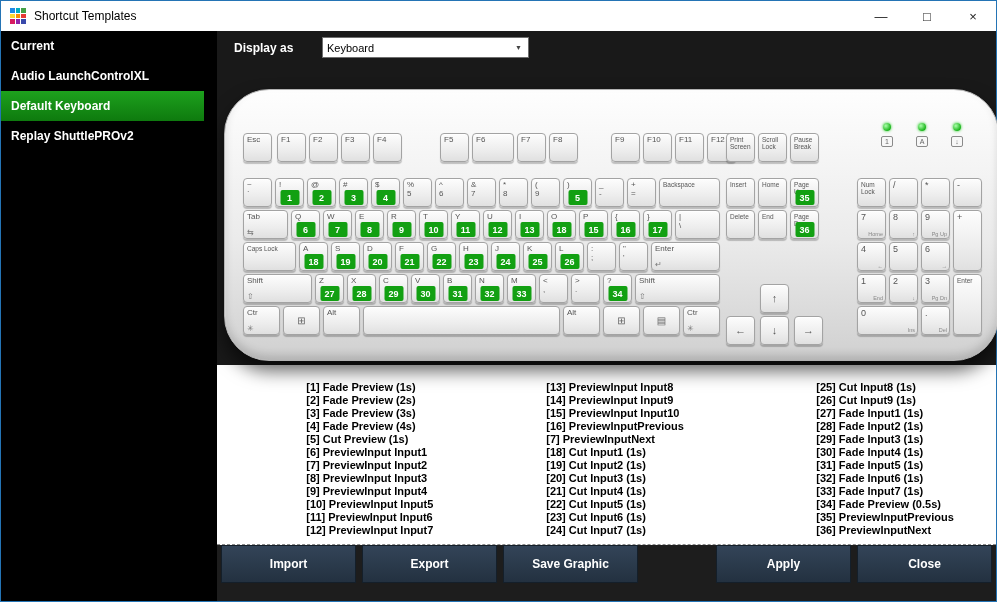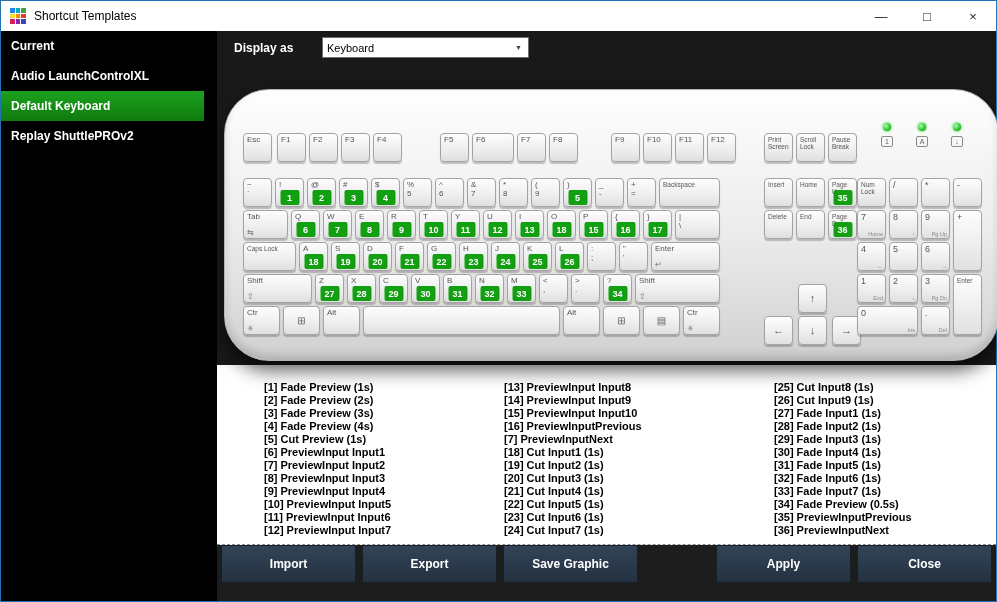--- a/index.html
+++ b/index.html
@@ -16,21 +16,21 @@
   .side-item{height:30px;line-height:30px;padding-left:10px;font-size:12px;font-weight:bold;color:#fff;cursor:default;white-space:nowrap;}
   .side-item.selected{background:linear-gradient(180deg,#1da11d,#0e7a0e);}
   .main{flex:1;display:flex;flex-direction:column;background:#191919;min-width:0;}
   .toolbar{height:33px;display:flex;align-items:center;padding-left:17px;flex:0 0 auto;}
   .tb-label{color:#fff;font-size:12px;font-weight:bold;width:88px;flex:0 0 auto;}
   .combobox{width:207px;height:21px;background:#fff;border:1px solid #6e6e6e;display:flex;align-items:center;justify-content:space-between;padding:0 6px 0 4px;font-size:11px;color:#000;cursor:default;}
   .combo-chev{font-size:7px;color:#444;}
   .graphic{height:301px;position:relative;flex:0 0 auto;}
   .kb{position:absolute;left:7px;top:25px;width:775px;height:272px;border-radius:45px;border:1px solid #b3b3b3;background:linear-gradient(180deg,#fefefe,#ebebeb 55%,#d0d0d0);box-shadow:0 10px 18px rgba(0,0,0,.6),inset 0 -5px 9px rgba(0,0,0,.15),inset 0 2px 2px #fff;}
   .kb-main{position:absolute;left:18px;top:43px;width:482px;}
-  .kb-nav{position:absolute;left:539px;top:43px;width:102px;height:215px;}
+  .kb-nav{position:absolute;left:501px;top:43px;width:102px;height:215px;}
   .kb-np{position:absolute;left:632px;top:88px;width:128px;height:160px;}
   .kb-leds{position:absolute;left:655px;top:33px;display:flex;}
   .krow{display:flex;margin-bottom:3px;}
   .frow{margin-bottom:16px;}
   .kgroup{display:flex;}
   .key{position:relative;height:29px;margin-right:3px;flex:0 0 auto;background:linear-gradient(180deg,#fdfdfd,#ededed 60%,#e0e0e0);border:1px solid #a3a3a3;border-radius:4px;box-shadow:0 2px 1px rgba(0,0,0,.22),inset 0 1px 0 #fff;color:#555;padding:2px 2px 2px 3px;overflow:hidden;}
   .key .kt{font-size:8px;line-height:1.08;white-space:pre-line;}
   .key .kb2{font-size:8px;line-height:1.08;}
   .key .ksub{position:absolute;left:3px;bottom:1px;font-size:8px;color:#777;}
   .key .kbadge{position:absolute;left:50%;bottom:1px;transform:translateX(-50%);width:19px;height:15px;background:#12a012;color:#fff;font-size:9px;font-weight:bold;display:flex;align-items:center;justify-content:center;border-radius:2px;}
@@ -39,21 +39,21 @@
   .key.arrow{display:flex;align-items:center;justify-content:center;padding:0;}
   .key.arrow .kt{font-size:11px;color:#555;}
   .key.np .kt{font-size:9px;}
   .key.np .ksub{left:auto;right:2px;bottom:1px;font-size:5.5px;color:#888;}
   .key.np.tiny .kt{font-size:6.5px;}
   .key.glyph{display:flex;align-items:center;justify-content:center;padding:0;}
   .key.glyph .ksub{position:static;font-size:10px;color:#666;}
   .led-col{width:14px;display:flex;flex-direction:column;align-items:center;margin-right:21px;}
   .led-dot{width:8px;height:8px;border-radius:50%;background:radial-gradient(circle at 35% 35%,#aaffaa,#18b418 70%);box-shadow:0 0 3px #2c2;}
   .led-icon{margin-top:5px;width:12px;height:11px;border:1px solid #8a8a8a;border-radius:2px;font-size:7px;color:#666;display:flex;align-items:center;justify-content:center;}
-  .legend{height:180px;background:#fff;padding:16px 0 0 47px;display:flex;border-bottom:1px dashed #8a8a8a;flex:0 0 auto;}
+  .legend{height:180px;background:#fff;padding:16px 0 0 47px;display:flex;border-bottom:1px dashed #8a8a8a;flex:0 0 auto;justify-content:center;}
   .leg-col{flex:0 0 auto;}
   .leg-col:nth-child(1){width:240px;}
   .leg-col:nth-child(2){width:270px;}
   .leg-line{font-size:11px;font-weight:bold;color:#000;line-height:13px;white-space:nowrap;}
   .footer{height:56px;display:flex;align-items:flex-start;padding:0 4px;background:#1d1d1d;flex:0 0 auto;}
   .btn{width:135px;height:38px;margin-right:6px;background:linear-gradient(180deg,#334458,#233140);border:1px solid #141f2a;color:#fff;font-size:12px;font-weight:bold;display:flex;align-items:center;justify-content:center;cursor:default;flex:0 0 auto;}
   .btn:last-child{margin-right:0;}
   .f-spacer{flex:1;}
 </style>
 </head>

